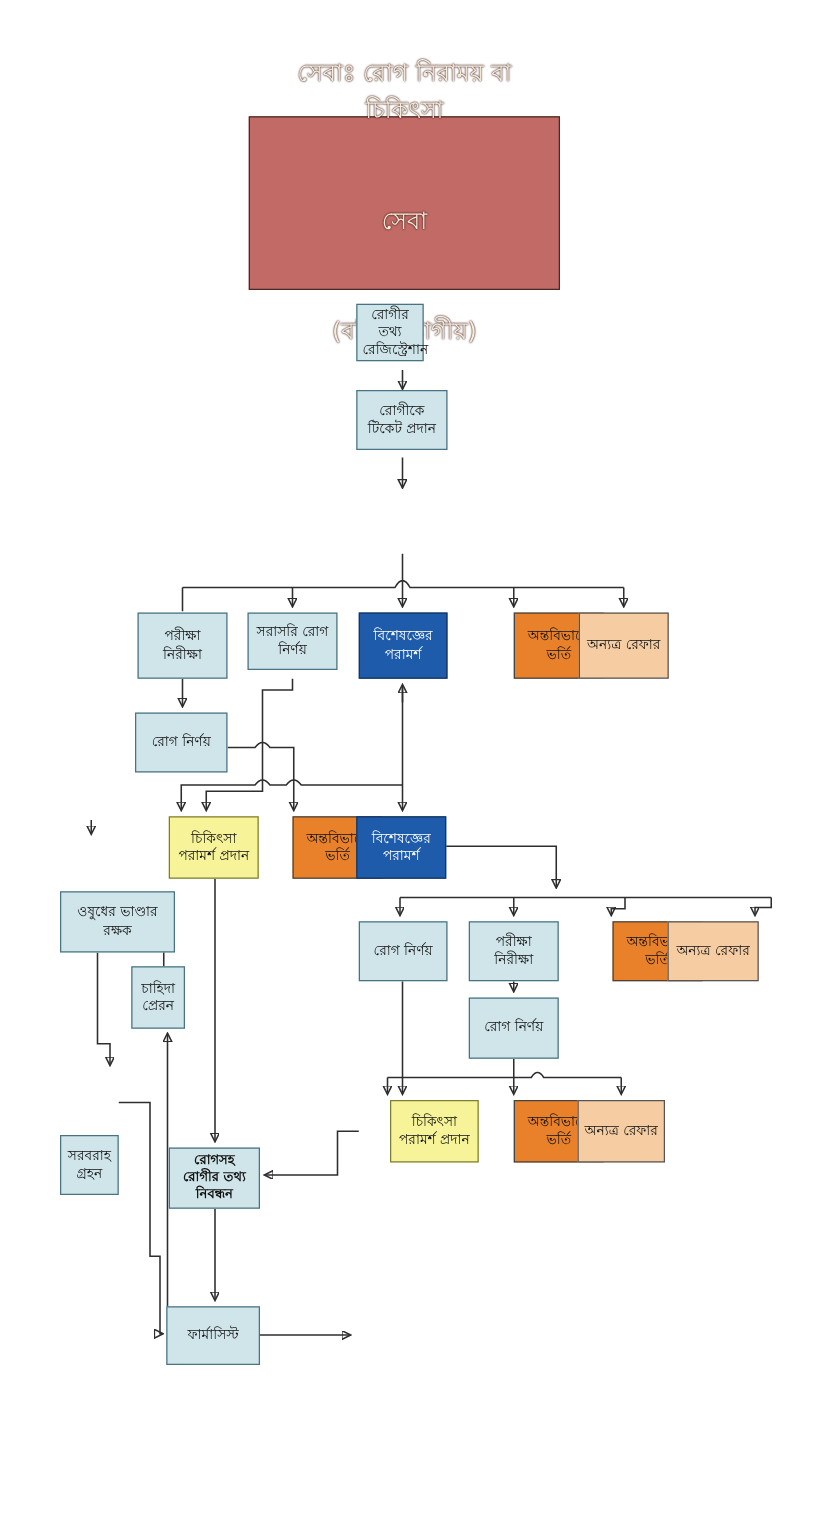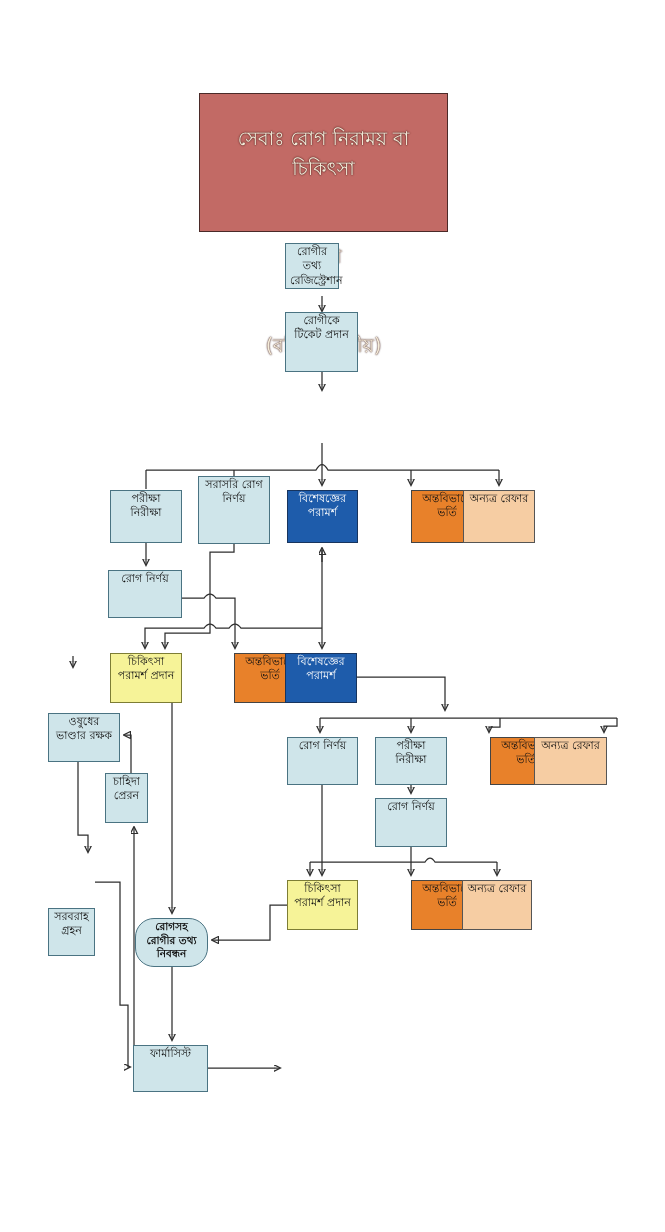--- a/index.html
+++ b/index.html
@@ -7,31 +7,31 @@
     width:665px;height:1232px;position:relative;
     background:var(--background,#ffffff);
     font-family:"DejaVu Sans","Liberation Sans",sans-serif;
     color:#111;
   }
   #stage{position:absolute;left:0;top:0;width:665px;height:1232px;}
   svg.edges{position:absolute;left:0;top:0;pointer-events:none;}
   svg.edges path{fill:none;stroke:#2e2e2e;stroke-width:1.25;}
   .node{
     position:absolute;box-sizing:border-box;
-    display:flex;align-items:flex-start;justify-content:center;
+    display:flex;align-items:center;justify-content:center;
     text-align:center;font-size:11px;line-height:1.3;
     padding:1px 4px;white-space:pre-line;
   }
   .node span{display:block;width:100%;}
   .process{background:var(--process_fill,#cfe5ea);border:1.4px solid var(--process_border,#4a7382);}
   .specialist{background:var(--specialist_fill,#1e5cab);border:1.6px solid var(--specialist_border,#17345e);color:var(--specialist_text,#fff);}
   .admission{background:var(--admission_fill,#e8812a);border:1.5px solid var(--admission_border,#444);margin-left:36px;}
   .refer{background:var(--refer_fill,#f6cda3);border:1.4px solid var(--refer_border,#555);}
-  .advice{background:var(--advice_fill,#f6f398);border:1.4px solid var(--advice_border,#7d7d35);}
-  .small-bold{font-size:10.5px;font-weight:bold;border-radius:19px;}
+  .advice{background:var(--advice_fill,#f6f398);border:1.4px solid var(--advice_border,#7d7d35);margin-left:25px;}
+  .small-bold{font-size:10.5px;font-weight:bold;}
   .title-box{
     background:var(--title_fill,#c26a65);border:1.6px solid var(--title_border,#4a2a28);
     color:var(--title_text,#f5ecd9);
     font-size:19px;line-height:1.55;
     text-shadow:0 0 1.5px rgba(60,22,20,.85),0 0 1.5px rgba(60,22,20,.85);
   }
 </style>
 </head>
 <body style="--background: #ffffff; --title_fill: #c26a65; --title_border: #4a2a28; --title_text: #f5ecd9; --process_fill: #cfe5ea; --process_border: #4a7382; --specialist_fill: #1e5cab; --specialist_border: #17345e; --specialist_text: #ffffff; --admission_fill: #e8812a; --admission_border: #444444; --refer_fill: #f6cda3; --refer_border: #555555; --advice_fill: #f6f398; --advice_border: #7d7d35; --connector: #2e2e2e;">
 
@@ -102,35 +102,35 @@
 
   <div class="node title-box" style="left:199px;top:93px;width:249px;height:139px">
     <span>
       <span>সেবাঃ রোগ নিরাময় বা  চিকিৎসা</span><br>
       <span>সেবা</span><br>
       <span>(বহিঃবিভাগীয়)</span>
     </span>
   </div>
 
   <div class="node process" style="left:285px;top:243px;width:54px;height:46px"><span>রোগীর তথ্য রেজিস্ট্রেশান</span></div>
-  <div class="node process" style="left:285px;top:312px;width:73px;height:60px"><span>রোগীকে টিকেট প্রদান</span></div>
+  <div class="node process" style="left:285px;top:312px;width:73px;height:48px"><span>রোগীকে টিকেট প্রদান</span></div>
 
   <div class="node process" style="left:110px;top:490px;width:72px;height:53px"><span>পরীক্ষা নিরীক্ষা</span></div>
-  <div class="node process" style="left:198px;top:476px;width:72px;height:68px"><span>সরাসরি রোগ নির্ণয়</span></div>
+  <div class="node process" style="left:198px;top:490px;width:72px;height:46px"><span>সরাসরি রোগ নির্ণয়</span></div>
   <div class="node specialist" style="left:287px;top:490px;width:71px;height:53px"><span>বিশেষজ্ঞের পরামর্শ</span></div>
   <div class="node admission" style="left:375px;top:490px;width:72px;height:53px"><span>অন্তবিভাগে ভর্তি</span></div>
   <div class="node refer" style="left:463px;top:490px;width:72px;height:53px"><span>অন্যত্র রেফার</span></div>
 
   <div class="node process" style="left:108px;top:570px;width:74px;height:48px"><span>রোগ নির্ণয়</span></div>
 
   <div class="node advice" style="left:110px;top:653px;width:72px;height:50px"><span>চিকিৎসা পরামর্শ প্রদান</span></div>
   <div class="node admission" style="left:198px;top:653px;width:72px;height:50px"><span>অন্তবিভাগে ভর্তি</span></div>
   <div class="node specialist" style="left:285px;top:653px;width:72px;height:50px"><span>বিশেষজ্ঞের পরামর্শ</span></div>
 
-  <div class="node process" style="left:48px;top:713px;width:72px;height:49px"><span>ওষুধের ভাণ্ডার রক্ষক</span></div>
+  <div class="node process" style="left:48px;top:713px;width:92px;height:49px"><span>ওষুধের ভাণ্ডার রক্ষক</span></div>
   <div class="node process" style="left:105px;top:773px;width:43px;height:50px"><span>চাহিদা প্রেরন</span></div>
   <div class="node process" style="left:48px;top:908px;width:47px;height:48px"><span>সরবরাহ গ্রহন</span></div>
 
   <div class="node process" style="left:287px;top:737px;width:71px;height:48px"><span>রোগ নির্ণয়</span></div>
   <div class="node process" style="left:375px;top:737px;width:72px;height:48px"><span>পরীক্ষা নিরীক্ষা</span></div>
   <div class="node admission" style="left:454px;top:737px;width:72px;height:48px"><span>অন্তবিভাগে ভর্তি</span></div>
   <div class="node refer" style="left:534px;top:737px;width:73px;height:48px"><span>অন্যত্র রেফার</span></div>
 
   <div class="node process" style="left:375px;top:798px;width:72px;height:49px"><span>রোগ নির্ণয়</span></div>
 

